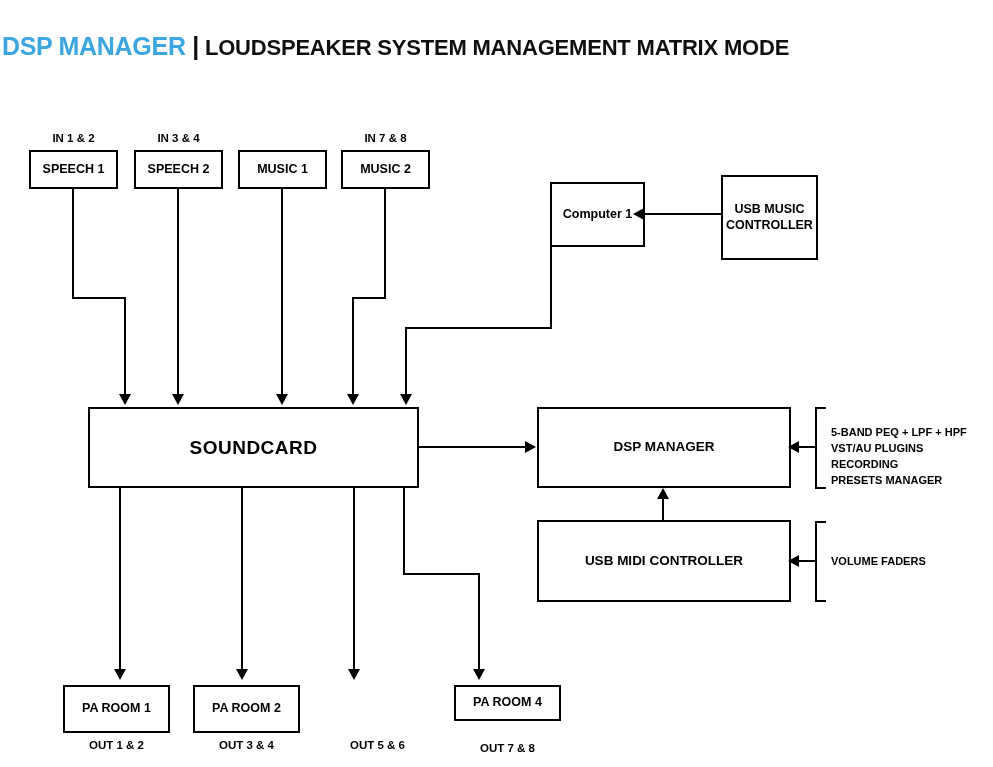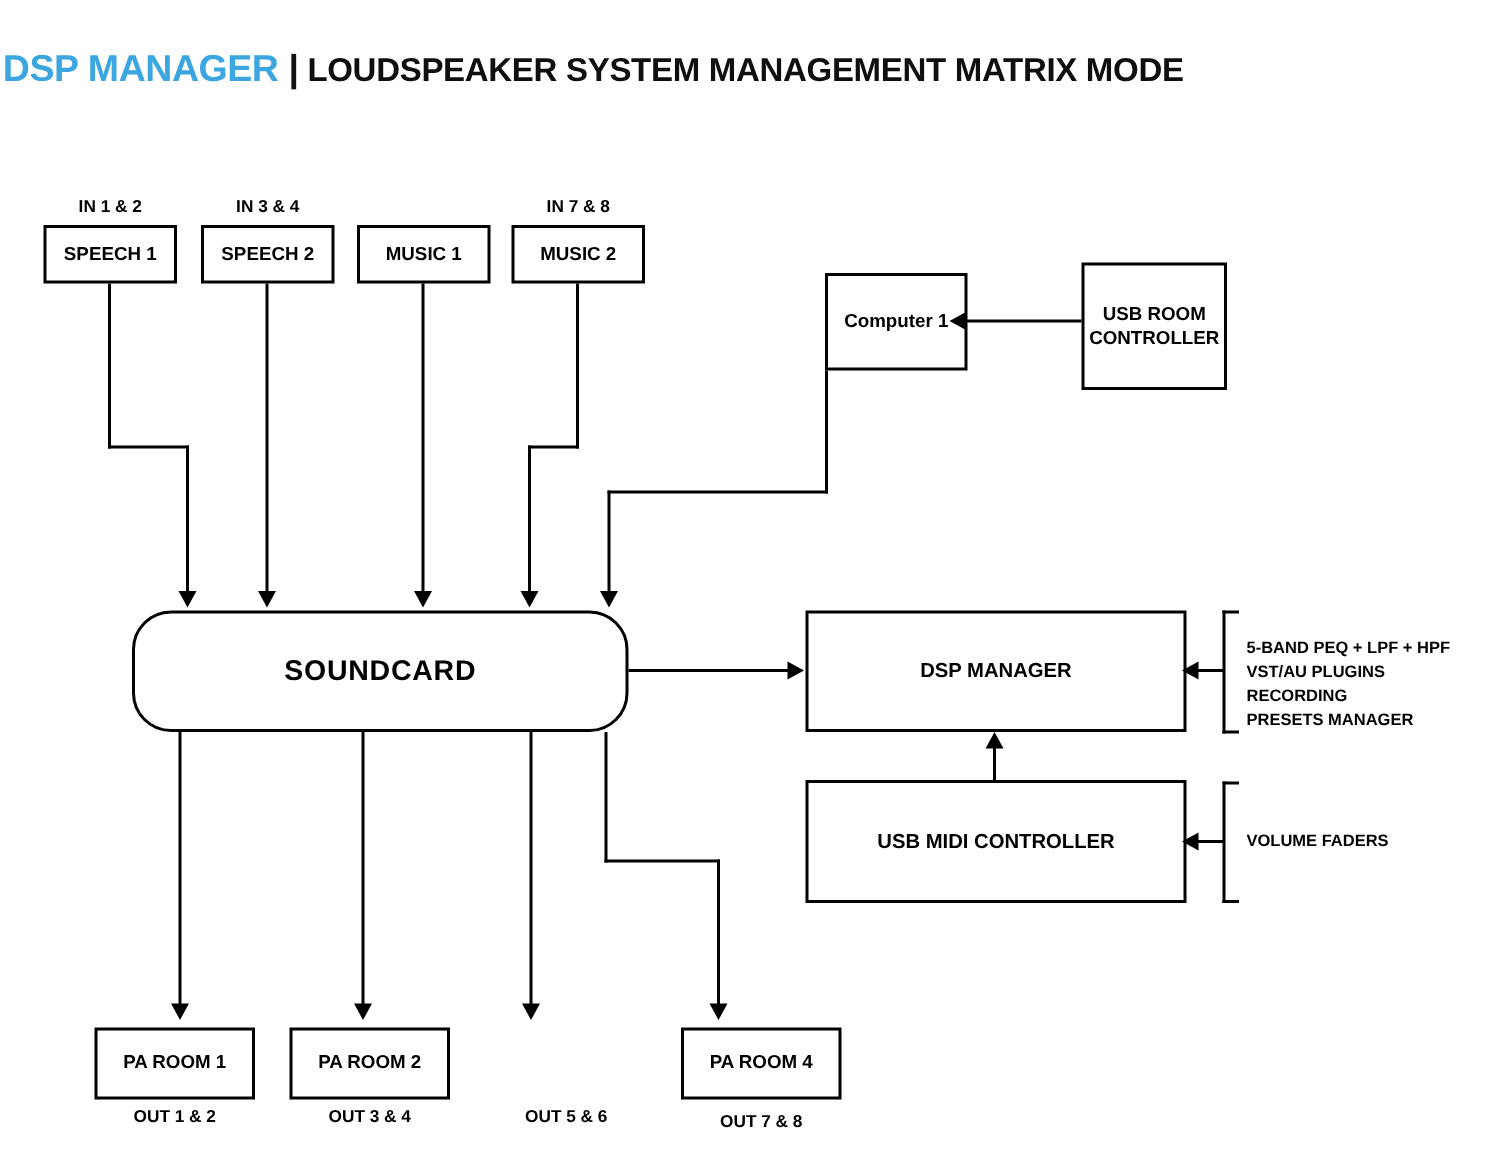--- a/index.html
+++ b/index.html
@@ -54,21 +54,21 @@
     justify-content: center;
     text-align: center;
     color: #000000;
     font-weight: bold;
     line-height: 1.25;
   }
   .nbox.io      { font-size: 12.5px; }
   .nbox.pa      { font-size: 12.5px; }
   .nbox.comp    { font-size: 12.5px; font-weight: bold; }
   .nbox.usbtop  { font-size: 12.5px; }
-  .nbox.big     { font-size: 19px; letter-spacing: 0.5px; border-radius: 26px; }
+  .nbox.big     { font-size: 19px; letter-spacing: 0.5px; }
   .nbox.mid     { font-size: 13.5px; }
 
   
   .cap {
     position: absolute;
     font-size: 11.5px;
     font-weight: bold;
     color: #000000;
     text-align: center;
     white-space: nowrap;
@@ -152,21 +152,21 @@
   <div class="nbox io" style="left:341px; top:150px; width:89px;  height:39px;">
     <span>MUSIC 2</span>
   </div>
 
   <div class="nbox comp" style="left:550px; top:182px; width:95px; height:65px;">
     <span>Computer 1</span>
   </div>
 
   <div class="nbox usbtop" style="left:721px; top:175px; width:97px; height:85px;">
     <span>
-      <span>USB ROOM</span><br>
+      <span>USB MUSIC</span><br>
       <span>CONTROLLER</span>
     </span>
   </div>
 
   <div class="ln h" style="left:641px; top:213px; width:80px;"></div>
   <div class="arrow left" style="left:633px; top:208px;"></div>
 
   <div class="nbox big" style="left:88px; top:407px; width:331px; height:81px;">
     <span>SOUNDCARD</span>
   </div>
@@ -219,21 +219,21 @@
   <div class="ln h" style="left:403px; top:573px; width:77px;"></div>
   <div class="ln v" style="left:478px; top:573px; height:98px;"></div>
   <div class="arrow down" style="left:473px; top:669px;"></div>
 
   <div class="nbox pa" style="left:63px;  top:685px; width:107px; height:48px;">
     <span>PA ROOM 1</span>
   </div>
   <div class="nbox pa" style="left:193px; top:685px; width:107px; height:48px;">
     <span>PA ROOM 2</span>
   </div>
-  <div class="nbox pa" style="left:454px; top:685px; width:107px; height:48px;">
+  <div class="nbox pa" style="left:454px; top:685px; width:107px; height:36px;">
     <span>PA ROOM 4</span>
   </div>
 
   <div class="cap" style="left:63px;  top:739px; width:107px;">OUT 1 &amp; 2</div>
   <div class="cap" style="left:193px; top:739px; width:107px;">OUT 3 &amp; 4</div>
   <div class="cap" style="left:324px; top:739px; width:107px;">OUT 5 &amp; 6</div>
   <div class="cap" style="left:454px; top:742px; width:107px;">OUT 7 &amp; 8</div>
 
   <div class="bracket" style="left:815px; top:407px; width:11px; height:82px;"></div>
   <div class="ln h" style="left:795px; top:446px; width:21px;"></div>

